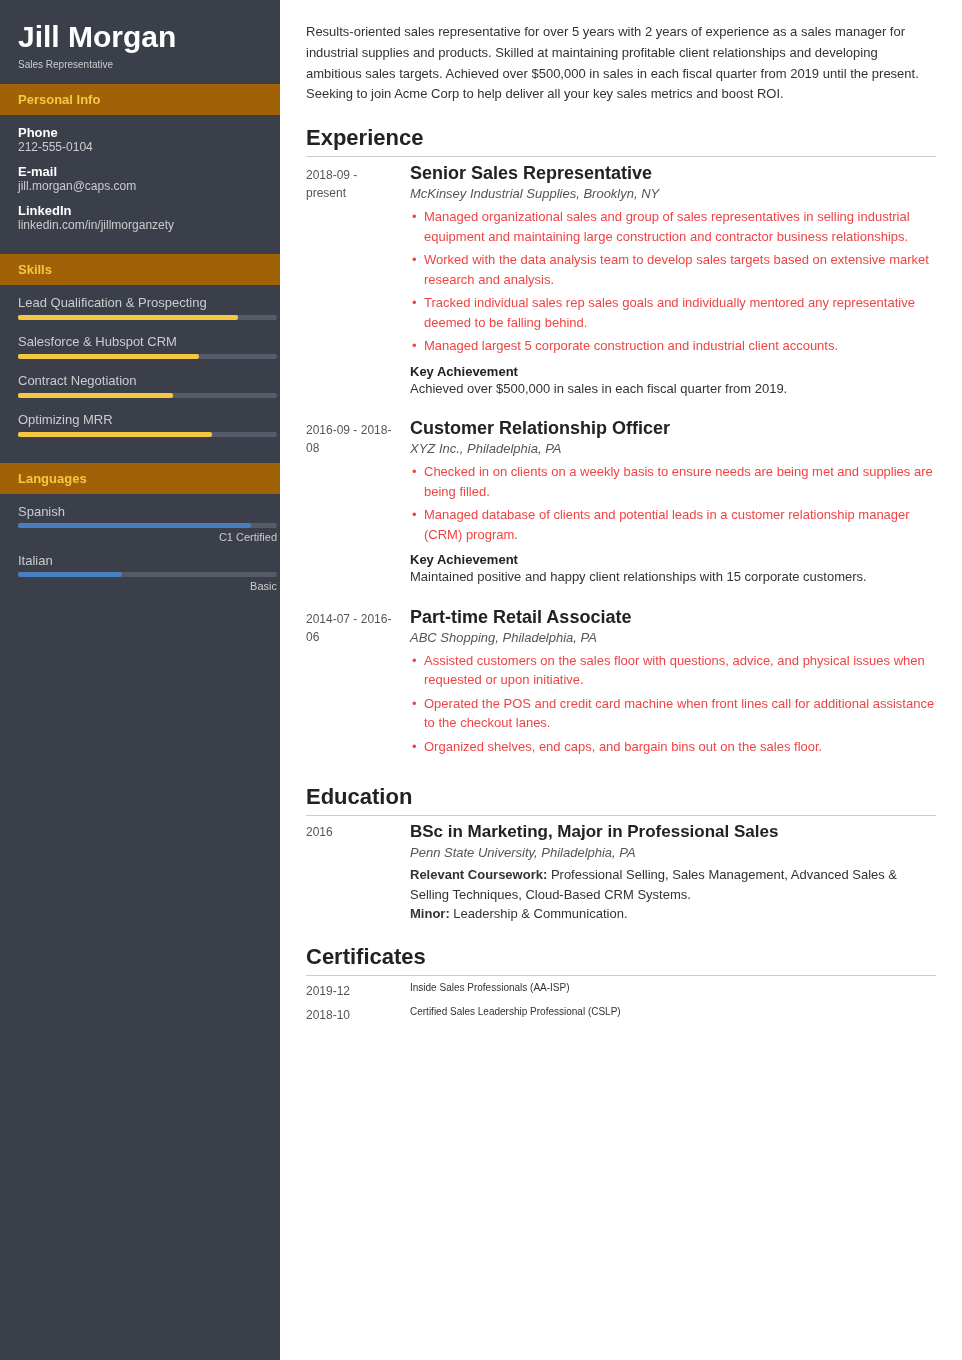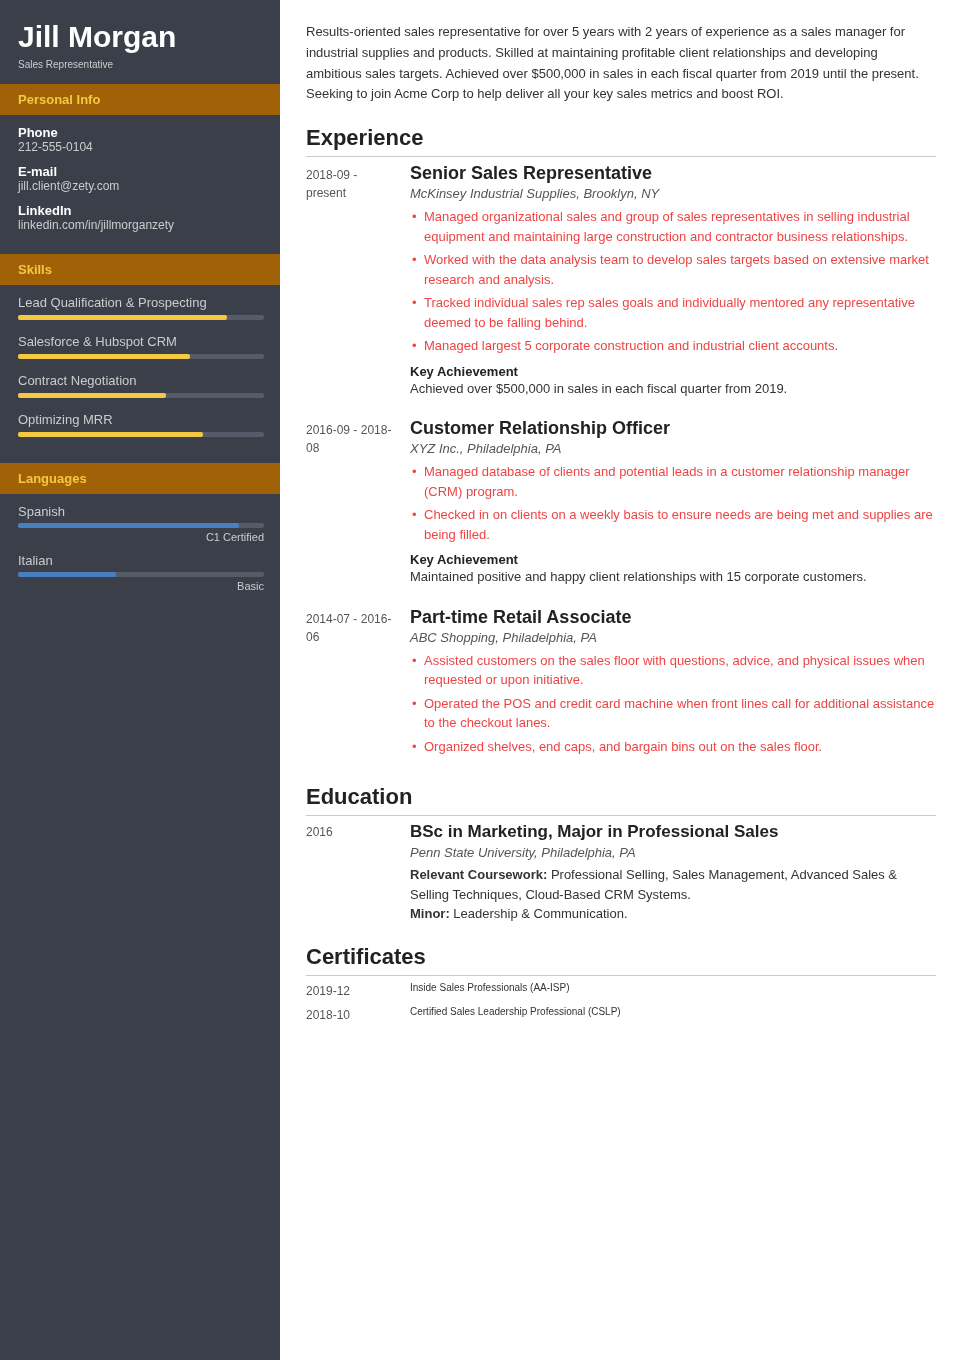--- a/index.html
+++ b/index.html
@@ -46,21 +46,21 @@
     .sidebar-section-header {
       background: #a16207;
       color: #f5c842;
       font-size: 13px;
       font-weight: bold;
       padding: 8px 18px;
       margin-bottom: 10px;
     }
 
     .sidebar-content {
-      padding: 0 16px 12px 18px;
+      padding: 0 3px 12px 18px;
     }
 
     .info-item {
       margin-bottom: 10px;
     }
 
     .info-label {
       font-weight: bold;
       color: #fff;
       font-size: 13px;
@@ -285,21 +285,21 @@
 
   <div class="sidebar-section">
     <div class="sidebar-section-header">Personal Info</div>
     <div class="sidebar-content">
       <div class="info-item">
         <div class="info-label">Phone</div>
         <div class="info-value">212-555-0104</div>
       </div>
       <div class="info-item">
         <div class="info-label">E-mail</div>
-        <div class="info-value">jill.client@zety.com</div>
+        <div class="info-value">jill.morgan@caps.com</div>
       </div>
       <div class="info-item">
         <div class="info-label">LinkedIn</div>
         <div class="info-value">linkedin.com/in/jillmorganzety</div>
       </div>
     </div>
   </div>
 
   <div class="sidebar-section">
     <div class="sidebar-section-header">Skills</div>
@@ -377,22 +377,22 @@
     </div>
 
     </div>
   </div>
         <div class="exp-entry">
     <div class="exp-date">2016-09 - 2018-08</div>
     <div class="exp-details">
       <div class="exp-job-title">Customer Relationship Officer</div>
       <div class="exp-company">XYZ Inc., Philadelphia, PA</div>
       <ul class="exp-bullets">
+              <li>Checked in on clients on a weekly basis to ensure needs are being met and supplies are being filled.</li>
               <li>Managed database of clients and potential leads in a customer relationship manager (CRM) program.</li>
-              <li>Checked in on clients on a weekly basis to ensure needs are being met and supplies are being filled.</li>
             </ul>
 
     <div>
       <span class="key-achievement-label">Key Achievement</span>
       <br>
       <span class="key-achievement-text">Maintained positive and happy client relationships with 15 corporate customers.</span>
     </div>
 
     </div>
   </div>

